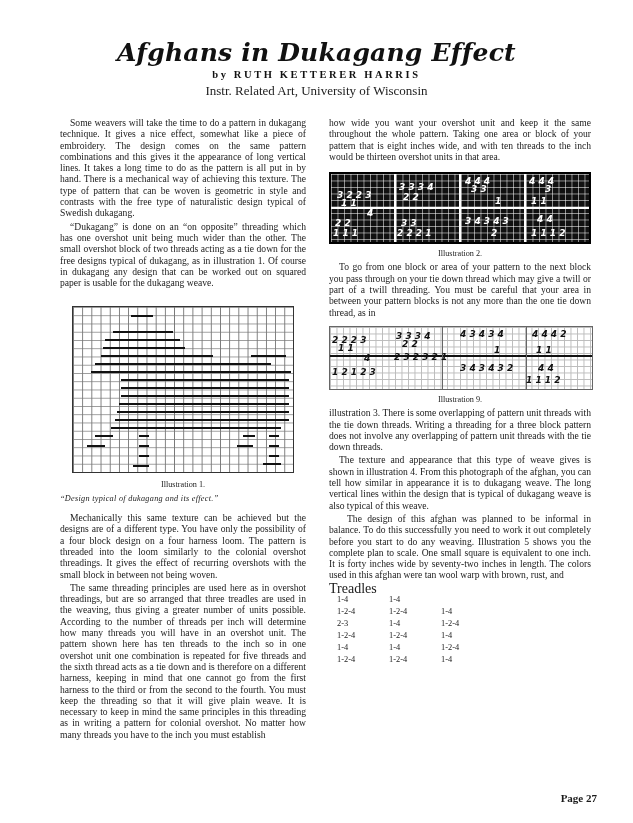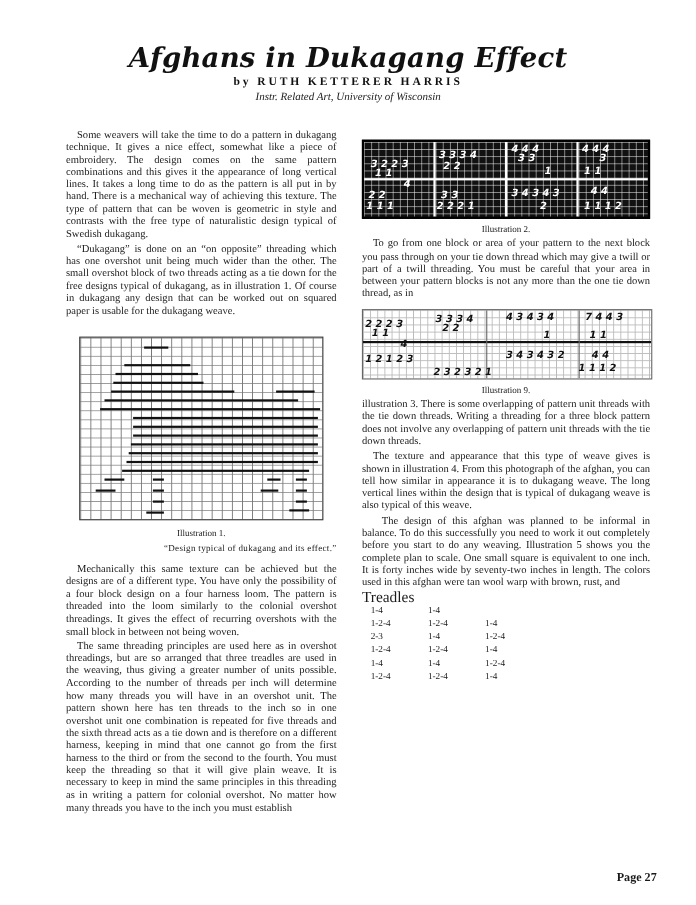--- a/index.html
+++ b/index.html
@@ -4,29 +4,29 @@
 <style>
   html, body { margin:0; padding:0; background:#ffffff; }
   body { width:633px; height:823px; position:relative; overflow:hidden; color:#1a1a1a;
          font-family:"Liberation Serif","DejaVu Serif",serif; }
   .title { position:absolute; top:38px; left:0; width:633px; text-align:center;
            font-family:"DejaVu Serif","Liberation Serif",serif; font-style:italic; font-weight:bold;
            font-size:25px; letter-spacing:0.2px; color:#111; }
   .byline { position:absolute; top:69px; left:0; width:633px; text-align:center;
             font-family:"Liberation Serif",serif; font-weight:bold; font-size:10.5px; letter-spacing:2.6px; color:#111; }
   .affil { position:absolute; top:83px; left:0; width:633px; text-align:center;
-           font-family:"Liberation Serif",serif; font-style:italic; font-size:10px; color:#222; }
+           font-family:"Liberation Serif",serif; font-size:13px; color:#222; }
   .col { position:absolute; font-size:9.6px; line-height:11.3px; text-align:justify; }
   .col p { margin:0 0 2px 0; text-indent:10px; }
   .col p.noind { text-indent:0; }
   #colL { left:60px; top:117px; width:246px; }
   #colR { left:329px; top:117px; width:262px; }
   .fig { border:1px solid #333; position:relative; overflow:hidden; }
   .caption { text-align:center; font-size:8.2px; margin:4px 0 2px 0; text-indent:0; }
-  .subcaption { text-align:right; font-size:8.2px; margin:0 0 8px 0; letter-spacing:0.3px; }
+  .subcaption { text-align:left; font-size:8.2px; font-style:italic; margin:0 0 8px 0; letter-spacing:0.3px; }
   .ill1 { width:220px; height:165px; margin:18px auto 6px auto;
           background-color:#fff;
           background-image:
             linear-gradient(to right, #777 1px, transparent 1px),
             linear-gradient(to bottom, #999 1px, transparent 1px);
           background-size:9.2px 100%, 100% 8.25px; }
   .ill1 .bar { position:absolute; height:2px; background:#111; }
   .ill2 { width:262px; height:72px; margin:10px 0 0 0; background:#111;
           background-image:
             linear-gradient(to right, rgba(255,255,255,0.55) 1px, transparent 1px),
@@ -90,20 +90,21 @@
     <div class="bar" style="left:190px;top:156px;width:18px"></div>
   </div>
   <div class="caption">Illustration 1.</div>
   <div class="subcaption">“Design typical of dukagang and its effect.”</div>
 
   <p>Mechanically this same texture can be achieved but the designs are of a different type. You have only the possibility of a four block design on a four harness loom. The pattern is threaded into the loom similarly to the colonial overshot threadings. It gives the effect of recurring overshots with the small block in between not being woven.</p>
   <p>The same threading principles are used here as in overshot threadings, but are so arranged that three treadles are used in the weaving, thus giving a greater number of units possible. According to the number of threads per inch will determine how many threads you will have in an overshot unit. The pattern shown here has ten threads to the inch so in one overshot unit one combination is repeated for five threads and the sixth thread acts as a tie down and is therefore on a different harness, keeping in mind that one cannot go from the first harness to the third or from the second to the fourth. You must keep the threading so that it will give plain weave. It is necessary to keep in mind the same principles in this threading as in writing a pattern for colonial overshot. No matter how many threads you have to the inch you must establish</p>
 </div>
 
 <div class="col" id="colR">
+  <p class="noind">how wide you want your overshot unit and keep it the same throughout the whole pattern. Taking one area or block of your pattern that is eight inches wide, and with ten threads to the inch would be thirteen overshot units in that area.</p>
 
   <div class="fig ill2">
     <div class="mid"></div>
     <div class="div" style="left:63px"></div>
     <div class="div" style="left:128px"></div>
     <div class="div" style="left:193px"></div>
     <span class="n" style="left:6px;top:16px">3 2 2 3</span>
     <span class="n" style="left:10px;top:24px">1 1</span>
     <span class="n" style="left:68px;top:8px">3 3 3 4</span>
     <span class="n" style="left:72px;top:18px">2 2</span>
@@ -130,25 +131,25 @@
   <div class="fig ill3">
     <div class="mid"></div>
     <div class="div" style="left:112px"></div>
     <div class="div" style="left:196px"></div>
     <span class="n" style="left:2px;top:8px">2 2 2 3</span>
     <span class="n" style="left:8px;top:16px">1 1</span>
     <span class="n" style="left:66px;top:4px">3 3 3 4</span>
     <span class="n" style="left:72px;top:12px">2 2</span>
     <span class="n" style="left:130px;top:2px">4 3 4 3 4</span>
     <span class="n" style="left:164px;top:18px">1</span>
-    <span class="n" style="left:202px;top:2px">7 4 4 3</span>
+    <span class="n" style="left:202px;top:2px">4 4 4 2</span>
     <span class="n" style="left:206px;top:18px">1 1</span>
     <span class="n" style="left:34px;top:26px">4</span>
     <span class="n" style="left:2px;top:40px">1 2 1 2 3</span>
-    <span class="n" style="left:64px;top:52px">2 3 2 3 2 1</span>
+    <span class="n" style="left:64px;top:25px">2 3 2 3 2 1</span>
     <span class="n" style="left:130px;top:36px">3 4 3 4 3 2</span>
     <span class="n" style="left:208px;top:36px">4 4</span>
     <span class="n" style="left:196px;top:48px">1 1 1 2</span>
   </div>
   <div class="caption">Illustration 9.</div>
 
   <p class="noind">illustration 3. There is some overlapping of pattern unit threads with the tie down threads. Writing a threading for a three block pattern does not involve any overlapping of pattern unit threads with the tie down threads.</p>
   <p>The texture and appearance that this type of weave gives is shown in illustration 4. From this photograph of the afghan, you can tell how similar in appearance it is to dukagang weave. The long vertical lines within the design that is typical of dukagang weave is also typical of this weave.</p>
   <p style="text-indent:18px">The design of this afghan was planned to be informal in balance. To do this successfully you need to work it out completely before you start to do any weaving. Illustration 5 shows you the complete plan to scale. One small square is equivalent to one inch. It is forty inches wide by seventy-two inches in length. The colors used in this afghan were tan wool warp with brown, rust, and</p>
 

